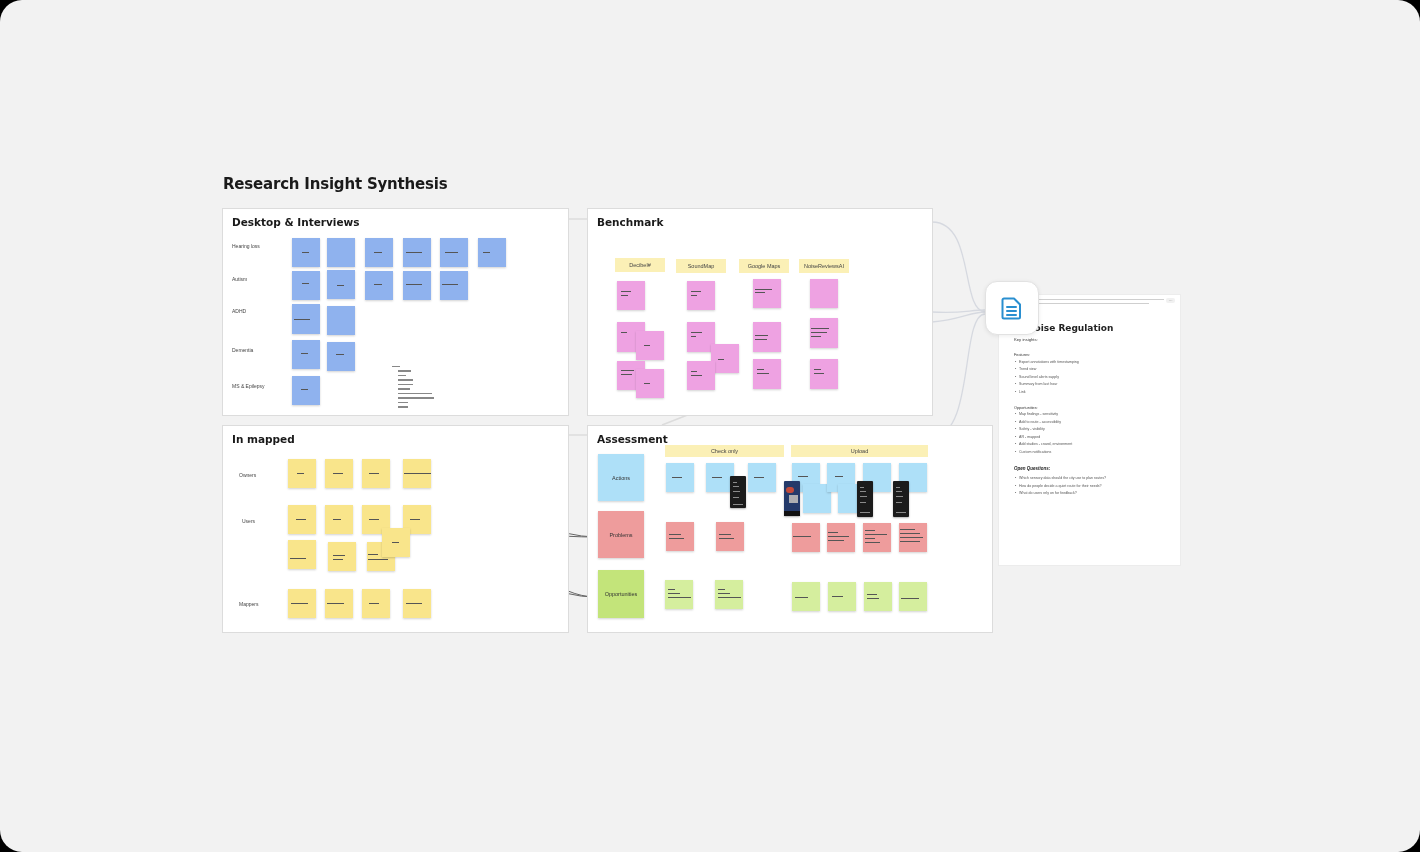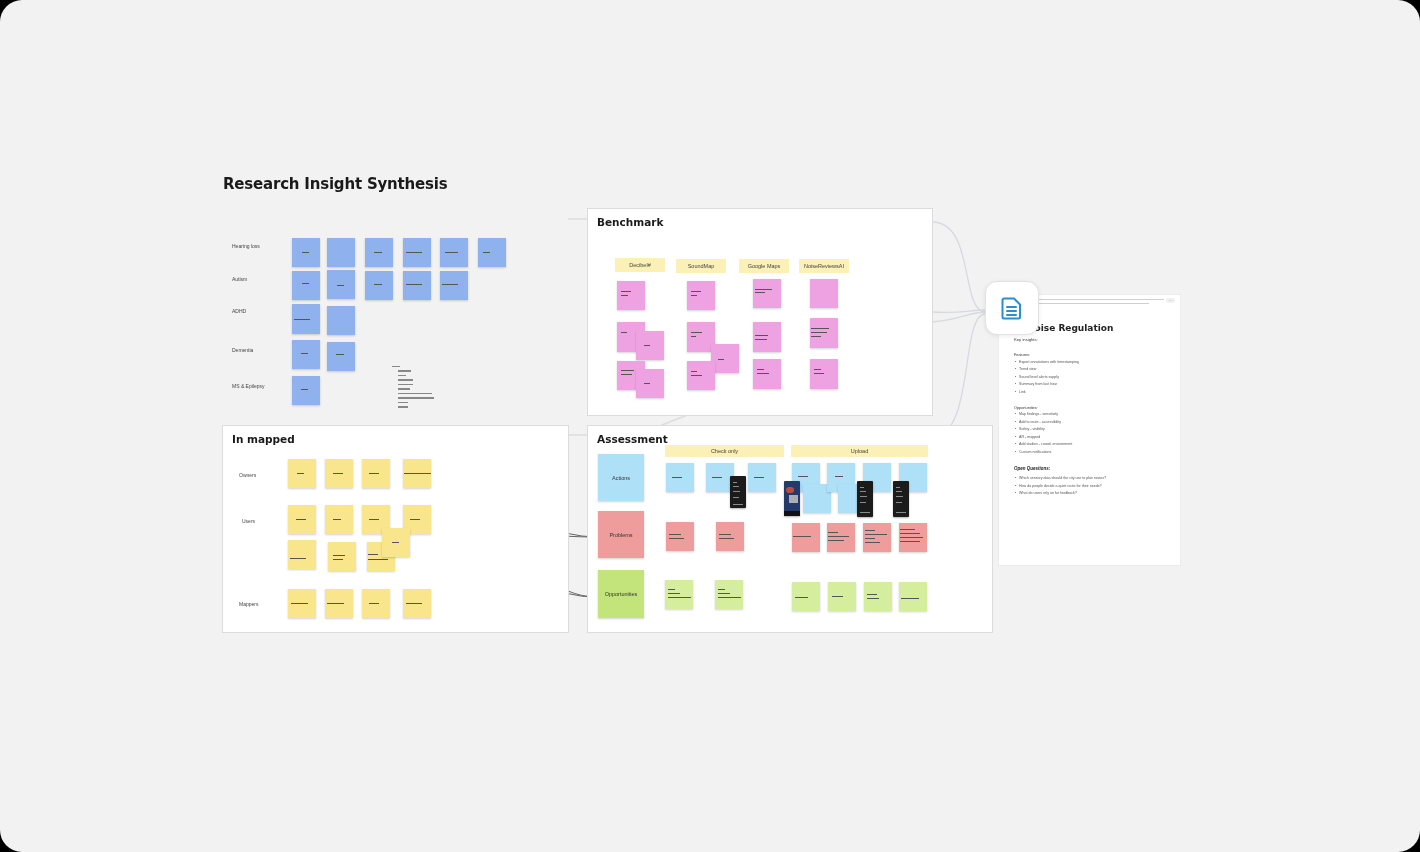--- a/index.html
+++ b/index.html
@@ -62,20 +62,23 @@
     <path d="M430,474 C500,474 520,535 595,537" stroke="#666" stroke-width="1" fill="none" marker-end="url(#ah)"></path>
     <path d="M430,474 C480,474 520,595 595,597" stroke="#666" stroke-width="1" fill="none" marker-end="url(#ah)"></path>
     <path d="M433,521 C500,521 520,537 595,537" stroke="#666" stroke-width="1" fill="none" marker-end="url(#ah)"></path>
     <path d="M433,521 C490,521 520,597 595,597" stroke="#666" stroke-width="1" fill="none" marker-end="url(#ah)"></path>
 
     <path d="M302,575 L302,588" stroke="#333" stroke-width="0.9" fill="none" marker-end="url(#ah)"></path>
     <path d="M342,577 C345,592 405,572 417,587" stroke="#333" stroke-width="0.9" fill="none" marker-end="url(#ah)"></path>
     <path d="M382,573 C382,592 375,604 361,604" stroke="#333" stroke-width="0.9" fill="none" marker-end="url(#ah)"></path>
   </svg>
 
+  <div class="frame" style="left:222px;top:208px;width:347px;height:208px;">
+    <div class="frame-title">Desktop &amp; Interviews</div>
+  </div>
   <div class="rowlabel" style="left:232px;top:243px;">Hearing loss</div>
   <div class="rowlabel" style="left:232px;top:276px;">Autism</div>
   <div class="rowlabel" style="left:232px;top:308px;">ADHD</div>
   <div class="rowlabel" style="left:232px;top:347px;">Dementia</div>
   <div class="rowlabel" style="left:232px;top:383px;">MS &amp; Epilepsy</div>
 
   <div class="sticky blue" style="left:292px;top:238px;width:28px;height:29px;">
       <div class="ln" style="left:10px;top:14px;width:7px;"></div>
     </div>
   <div class="sticky blue" style="left:327px;top:238px;width:28px;height:29px;"></div>

